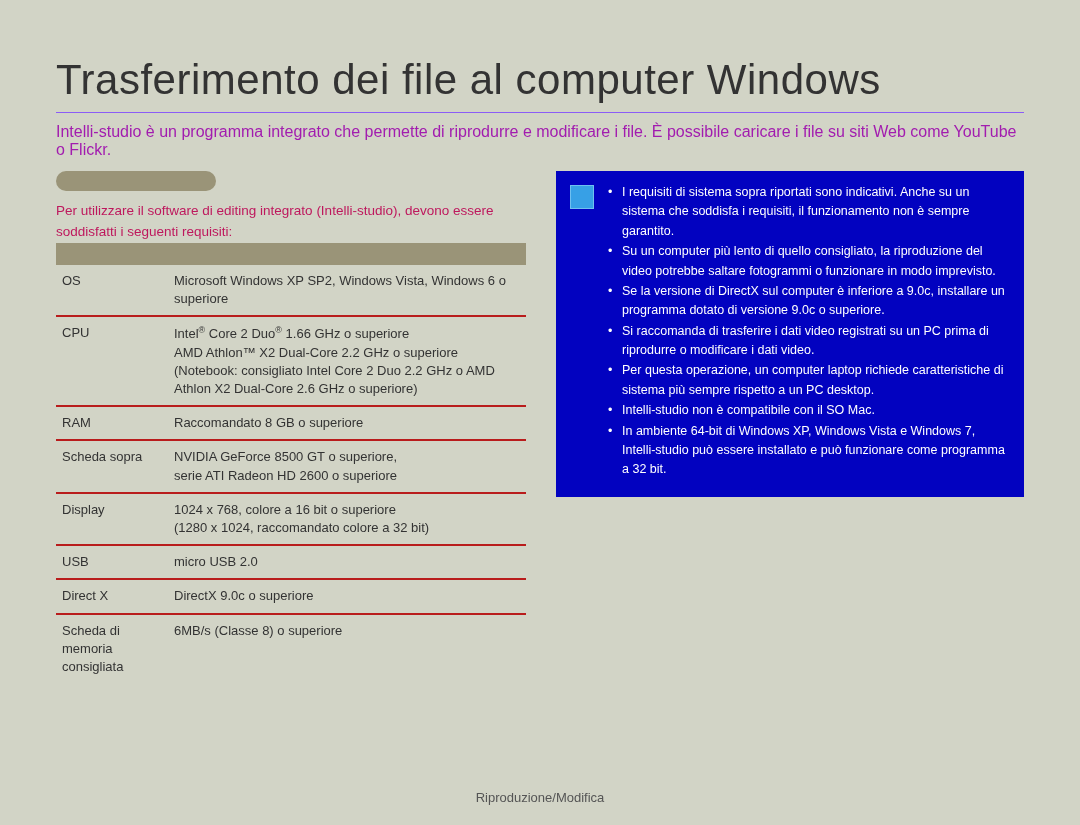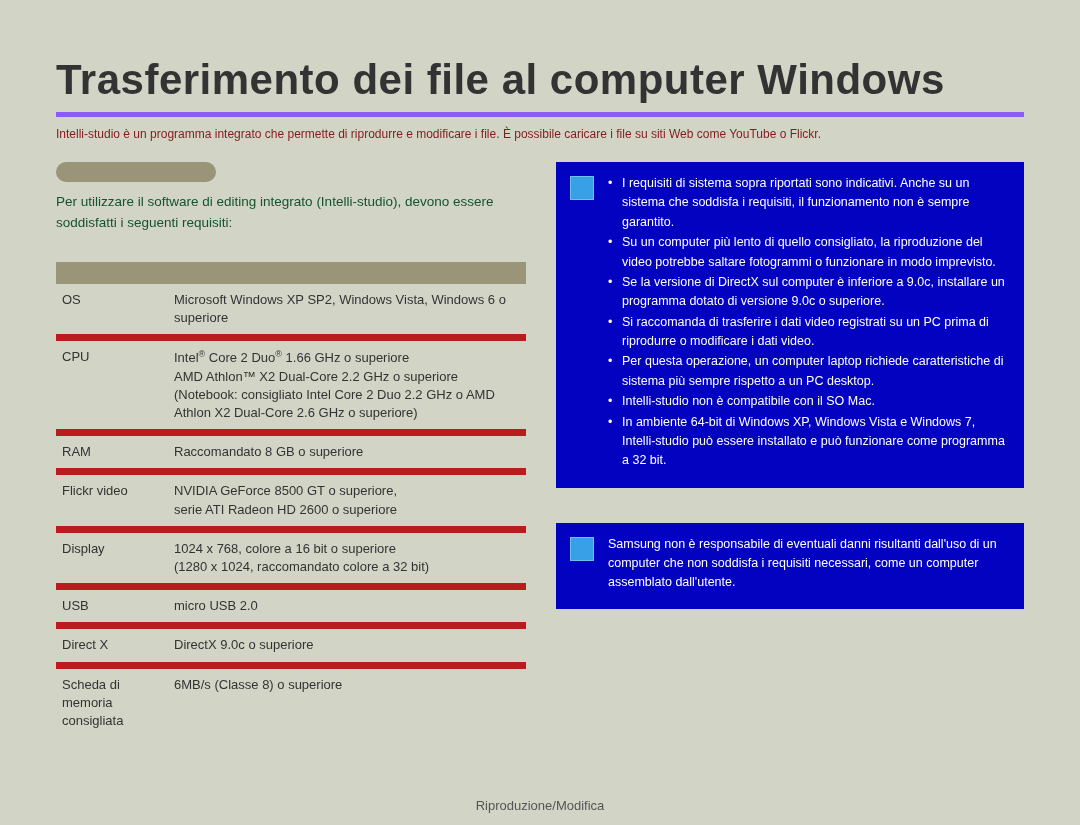--- a/index.html
+++ b/index.html
@@ -11,75 +11,75 @@
       width: 1080px;
       height: 825px;
       background: #d2d4c6;
       font-family: Arial, Helvetica, sans-serif;
       color: #3a3a3a;
       position: relative;
       padding: 56px 56px 0 56px;
     }
     .title {
       font-size: 42px;
-      font-weight: bold;
+      font-weight: normal;
       color: #333;
       padding-bottom: 8px;
-      border-bottom: 5px solid #8b5cf6;
+      border-bottom: 1px solid #8b5cf6;
       margin-bottom: 10px;
       letter-spacing: 0.5px;
     }
     .intro {
-      font-size: 12px;
-      color: #7f1d1d;
-      margin-bottom: 21px;
+      font-size: 16px;
+      color: #a21caf;
+      margin-bottom: 12px;
     }
     .columns {
       display: flex;
       gap: 30px;
     }
     .left {
       width: 470px;
       flex-shrink: 0;
     }
     .right {
       flex: 1;
       display: flex;
       flex-direction: column;
-      gap: 35px;
+      gap: 17px;
     }
     .subhead-bar {
       width: 160px;
       height: 20px;
       background: #9a9478;
       border-radius: 10px;
       margin-bottom: 10px;
     }
     .subhead-text {
       font-size: 13.5px;
       line-height: 1.55;
-      color: #14532d;
-      margin-bottom: 28px;
+      color: #be185d;
+      margin-bottom: 0;
     }
     .req-table {
       width: 100%;
       border-collapse: collapse;
       font-size: 13px;
     }
     .req-table th {
       background: #9a9478;
       height: 22px;
       text-align: left;
     }
     .req-table th:first-child {
       width: 112px;
     }
     .req-table td {
       padding: 7px 6px;
-      border-top: 7px solid #b91c1c;
+      border-top: 2px solid #b91c1c;
       vertical-align: top;
       color: #333;
       line-height: 1.4;
     }
     .req-table tr:first-child td {
       border-top: none;
       margin-top: 36px;
     }
     .req-table td:first-child {
       color: #333;
@@ -119,21 +119,21 @@
       position: absolute;
       left: 0;
       top: 0;
       color: #fff;
     }
     .info-box p {
       margin: 0;
     }
     .footer {
       position: absolute;
-      bottom: 12px;
+      bottom: 20px;
       left: 0;
       width: 100%;
       text-align: center;
       font-size: 13px;
       color: #555;
     }
   </style>
 </head>
 <body>
 
@@ -158,21 +158,21 @@
         </tr>
         <tr>
           <td>CPU</td>
           <td>Intel<span class="sup">®</span> Core 2 Duo<span class="sup">®</span> 1.66 GHz o superiore<br>AMD Athlon™ X2 Dual-Core 2.2 GHz o superiore<br>(Notebook: consigliato Intel Core 2 Duo 2.2 GHz o AMD Athlon X2 Dual-Core 2.6 GHz o superiore)</td>
         </tr>
         <tr>
           <td>RAM</td>
           <td>Raccomandato 8 GB o superiore</td>
         </tr>
         <tr>
-          <td>Flickr video</td>
+          <td>Scheda sopra</td>
           <td>NVIDIA GeForce 8500 GT o superiore,<br>serie ATI Radeon HD 2600 o superiore</td>
         </tr>
         <tr>
           <td>Display</td>
           <td>1024 x 768, colore a 16 bit o superiore<br>(1280 x 1024, raccomandato colore a 32 bit)</td>
         </tr>
         <tr>
           <td>USB</td>
           <td>micro USB 2.0</td>
         </tr>
@@ -195,20 +195,16 @@
         <li>I requisiti di sistema sopra riportati sono indicativi. Anche su un sistema che soddisfa i requisiti, il funzionamento non è sempre garantito.</li>
         <li>Su un computer più lento di quello consigliato, la riproduzione del video potrebbe saltare fotogrammi o funzionare in modo imprevisto.</li>
         <li>Se la versione di DirectX sul computer è inferiore a 9.0c, installare un programma dotato di versione 9.0c o superiore.</li>
         <li>Si raccomanda di trasferire i dati video registrati su un PC prima di riprodurre o modificare i dati video.</li>
         <li>Per questa operazione, un computer laptop richiede caratteristiche di sistema più sempre rispetto a un PC desktop.</li>
         <li>Intelli-studio non è compatibile con il SO Mac.</li>
         <li>In ambiente 64-bit di Windows XP, Windows Vista e Windows 7, Intelli-studio può essere installato e può funzionare come programma a 32 bit.</li>
       </ul>
     </div>
 
-    <div class="info-box">
-      <div class="info-icon"></div>
-      <p>Samsung non è responsabile di eventuali danni risultanti dall'uso di un computer che non soddisfa i requisiti necessari, come un computer assemblato dall'utente.</p>
-    </div>
   </div>
 </div>
 
 <div class="footer">Riproduzione/Modifica</div>
 
 </body></html>

